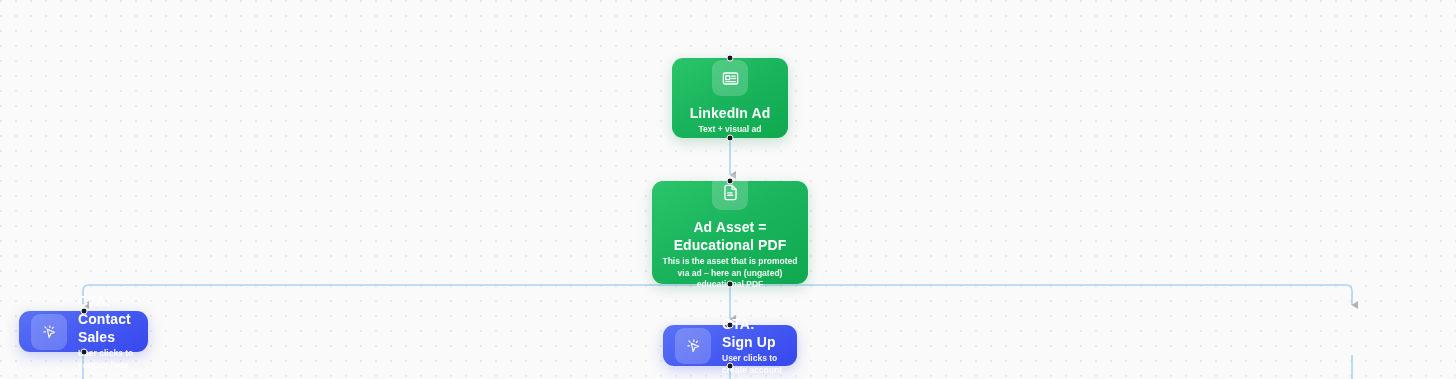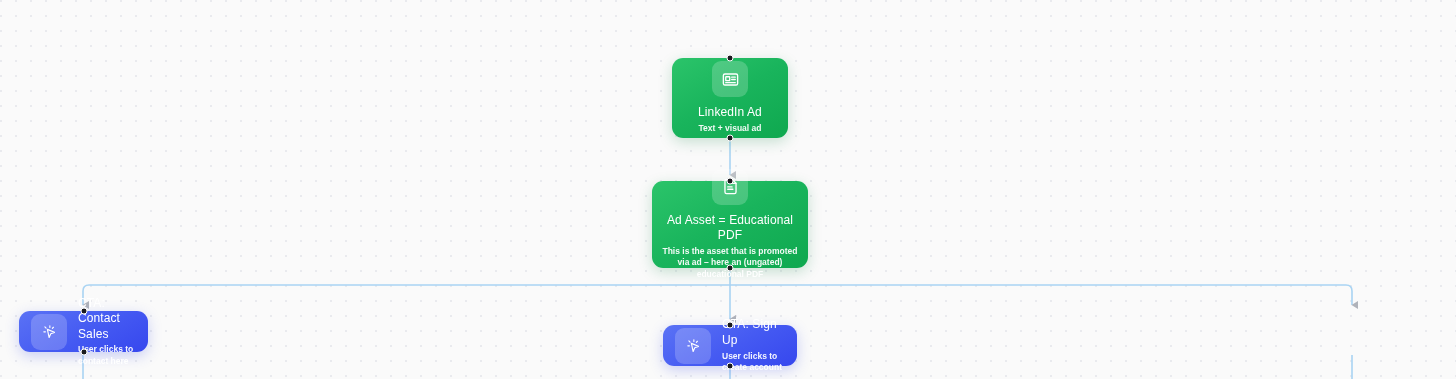--- a/index.html
+++ b/index.html
@@ -70,22 +70,22 @@
     flex: 0 0 auto;
   }
 
   .node.green .node-icon { margin-bottom: 8px; }
 
   .node-icon svg { display: block; }
 
   .node-text { display: flex; flex-direction: column; }
 
   .node-title {
-    font-size: 12px;
-    font-weight: normal;
+    font-size: 14px;
+    font-weight: bold;
     line-height: 1.3;
     letter-spacing: 0.1px;
   }
 
   .node-sub {
     font-size: 8.5px;
     line-height: 1.35;
     font-weight: bold;
     color: rgba(255, 255, 255, 0.94);
     margin-top: 2px;
@@ -101,21 +101,21 @@
     height: 7px;
     border-radius: 50%;
     background: #1b1b1f;
     border: 1px solid #ffffff;
     transform: translate(-50%, -50%);
     z-index: 5;
   }
 
   
   #node-linkedin-ad   { left: 672px;  top: 58px;  width: 116px; height: 80px; }
-  #node-ad-asset      { left: 652px;  top: 181px; width: 156px; height: 87px; }
+  #node-ad-asset      { left: 652px;  top: 181px; width: 156px; height: 103px; }
   #node-cta-contact   { left: 19px;   top: 311px; width: 129px; height: 41px; }
   #node-cta-signup    { left: 663px;  top: 325px; width: 134px; height: 41px; }
   #node-no-cta        { left: 1274px; top: 311px; width: 157px; height: 44px; }
 </style>
 </head>
 <body>
 
 <div id="canvas">
 
   <svg id="edges" viewBox="0 0 1456 379" width="1456" height="379">

